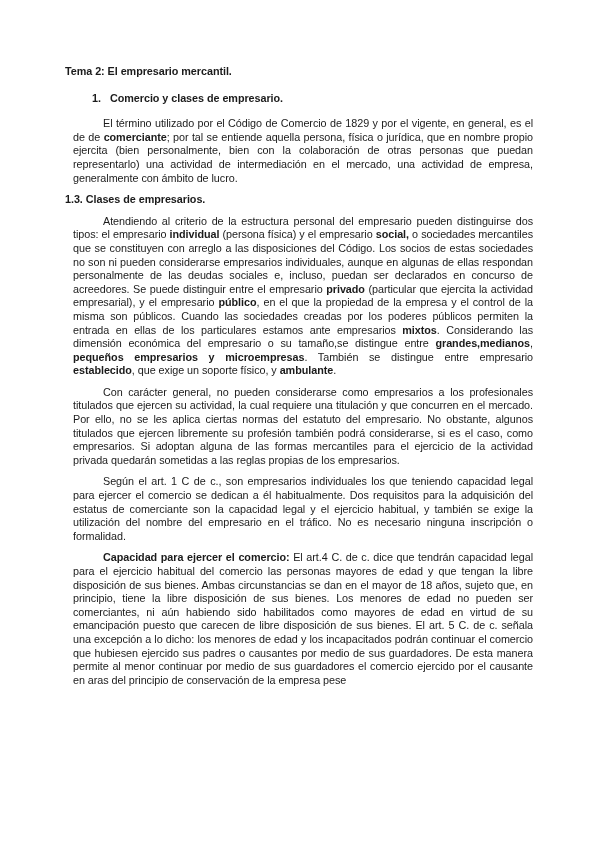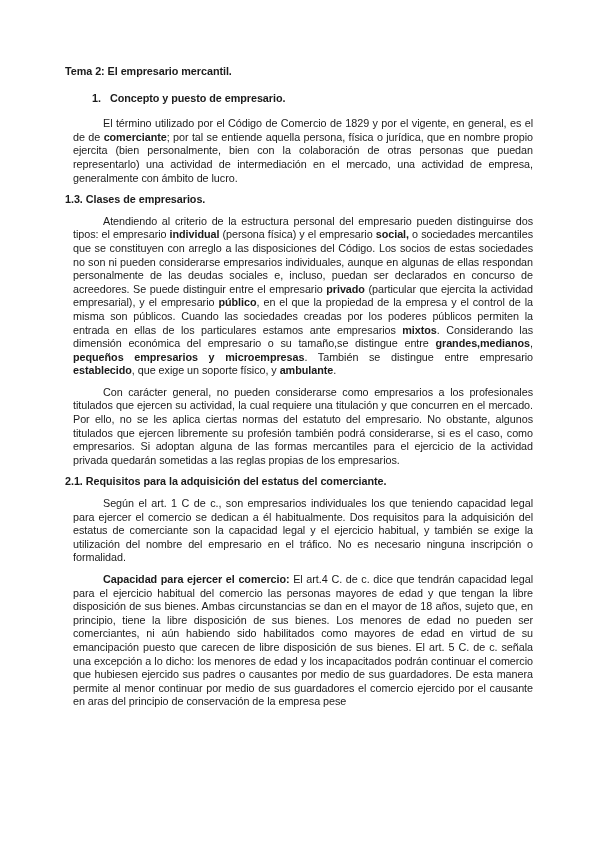--- a/index.html
+++ b/index.html
@@ -64,33 +64,32 @@
 </style>
 </head>
 <body>
 
 <div class="page">
   <div class="doc">
 
     <div class="doc-title">Tema 2: El empresario mercantil.</div>
 
     <div class="list-heading">
-      <span class="lh-num">1.</span><span class="lh-text">Concepto y puesto de empresario.</span>
+      <span class="lh-num">1.</span><span class="lh-text">Comercio y clases de empresario.</span>
     </div>
 
     <p class="para"><span>El término utilizado por el Código de Comercio de 1829 y por el vigente, en general, es el de de </span><span class="b">comerciante</span><span>; por tal se entiende aquella persona, física o jurídica, que en nombre propio ejercita (bien personalmente, bien con la colaboración de otras personas que puedan representarlo) una actividad de intermediación en el mercado, una actividad de empresa, generalmente con ámbito de lucro.</span></p>
 
     <div class="subheading">1.3. Clases de empresarios.</div>
 
     <p class="para"><span>Atendiendo al criterio de la estructura personal del empresario pueden distinguirse dos tipos: el empresario </span><span class="b">individual</span><span> (persona física) y el empresario </span><span class="b">social,</span><span> o sociedades mercantiles que se constituyen con arreglo a las disposiciones del Código. Los socios de estas sociedades no son ni pueden considerarse empresarios individuales, aunque en algunas de ellas respondan personalmente de las deudas sociales e, incluso, puedan ser declarados en concurso de acreedores. Se puede distinguir entre el empresario </span><span class="b">privado</span><span> (particular que ejercita la actividad empresarial), y el empresario </span><span class="b">público</span><span>, en el que la propiedad de la empresa y el control de la misma son públicos. Cuando las sociedades creadas por los poderes públicos permiten la entrada en ellas de los particulares estamos ante empresarios </span><span class="b">mixtos</span><span>. Considerando las dimensión  económica del empresario o su tamaño,se distingue entre </span><span class="b">grandes,medianos</span><span>, </span><span class="b">pequeños empresarios y microempresas</span><span>. También se distingue entre empresario </span><span class="b">establecido</span><span>, que exige un soporte físico, y </span><span class="b">ambulante</span><span>.</span></p>
 
     <p class="para"><span>Con carácter general, no pueden considerarse como empresarios a los profesionales titulados que ejercen su actividad, la cual requiere una titulación y que concurren en el mercado. Por ello, no se les aplica ciertas normas del estatuto del empresario. No obstante, algunos titulados que ejercen libremente su profesión  también podrá considerarse, si es el caso, como empresarios. Si adoptan alguna de las formas mercantiles para el ejercicio de la actividad privada quedarán sometidas a las reglas propias de los empresarios.</span></p>
 
 
-    <div class="subheading">2.1. Requisitos para la adquisición del estatus del comerciante.</div>
 
     <p class="para"><span>Según el art. 1 C de c., son empresarios individuales los que teniendo capacidad legal para ejercer el comercio se dedican a él habitualmente. Dos requisitos para la adquisición del estatus de comerciante son la capacidad legal y el ejercicio habitual, y también se exige la utilización del nombre del empresario en el tráfico. No es necesario ninguna inscripción o formalidad.</span></p>
 
     <p class="para"><span class="b">Capacidad para ejercer el comercio:</span><span> El art.4  C. de c. dice que tendrán capacidad legal para el ejercicio habitual del comercio las personas mayores de edad y que tengan la libre disposición de sus bienes. Ambas circunstancias se dan en el mayor de 18 años, sujeto que, en principio, tiene la libre disposición de sus bienes. Los menores de edad no pueden ser comerciantes, ni aún habiendo sido habilitados como mayores de edad en virtud de su emancipación puesto que carecen de libre disposición de sus bienes. El  art. 5 C. de c. señala una excepción a lo dicho: los menores de edad y los incapacitados podrán continuar el comercio que hubiesen ejercido sus padres o causantes por medio de sus guardadores. De esta manera permite al menor continuar por medio de sus guardadores el comercio ejercido por el causante en aras del principio de conservación de la empresa pese</span></p>
 
   </div>
 
   <div class="page-num">1</div>
 </div>
 

